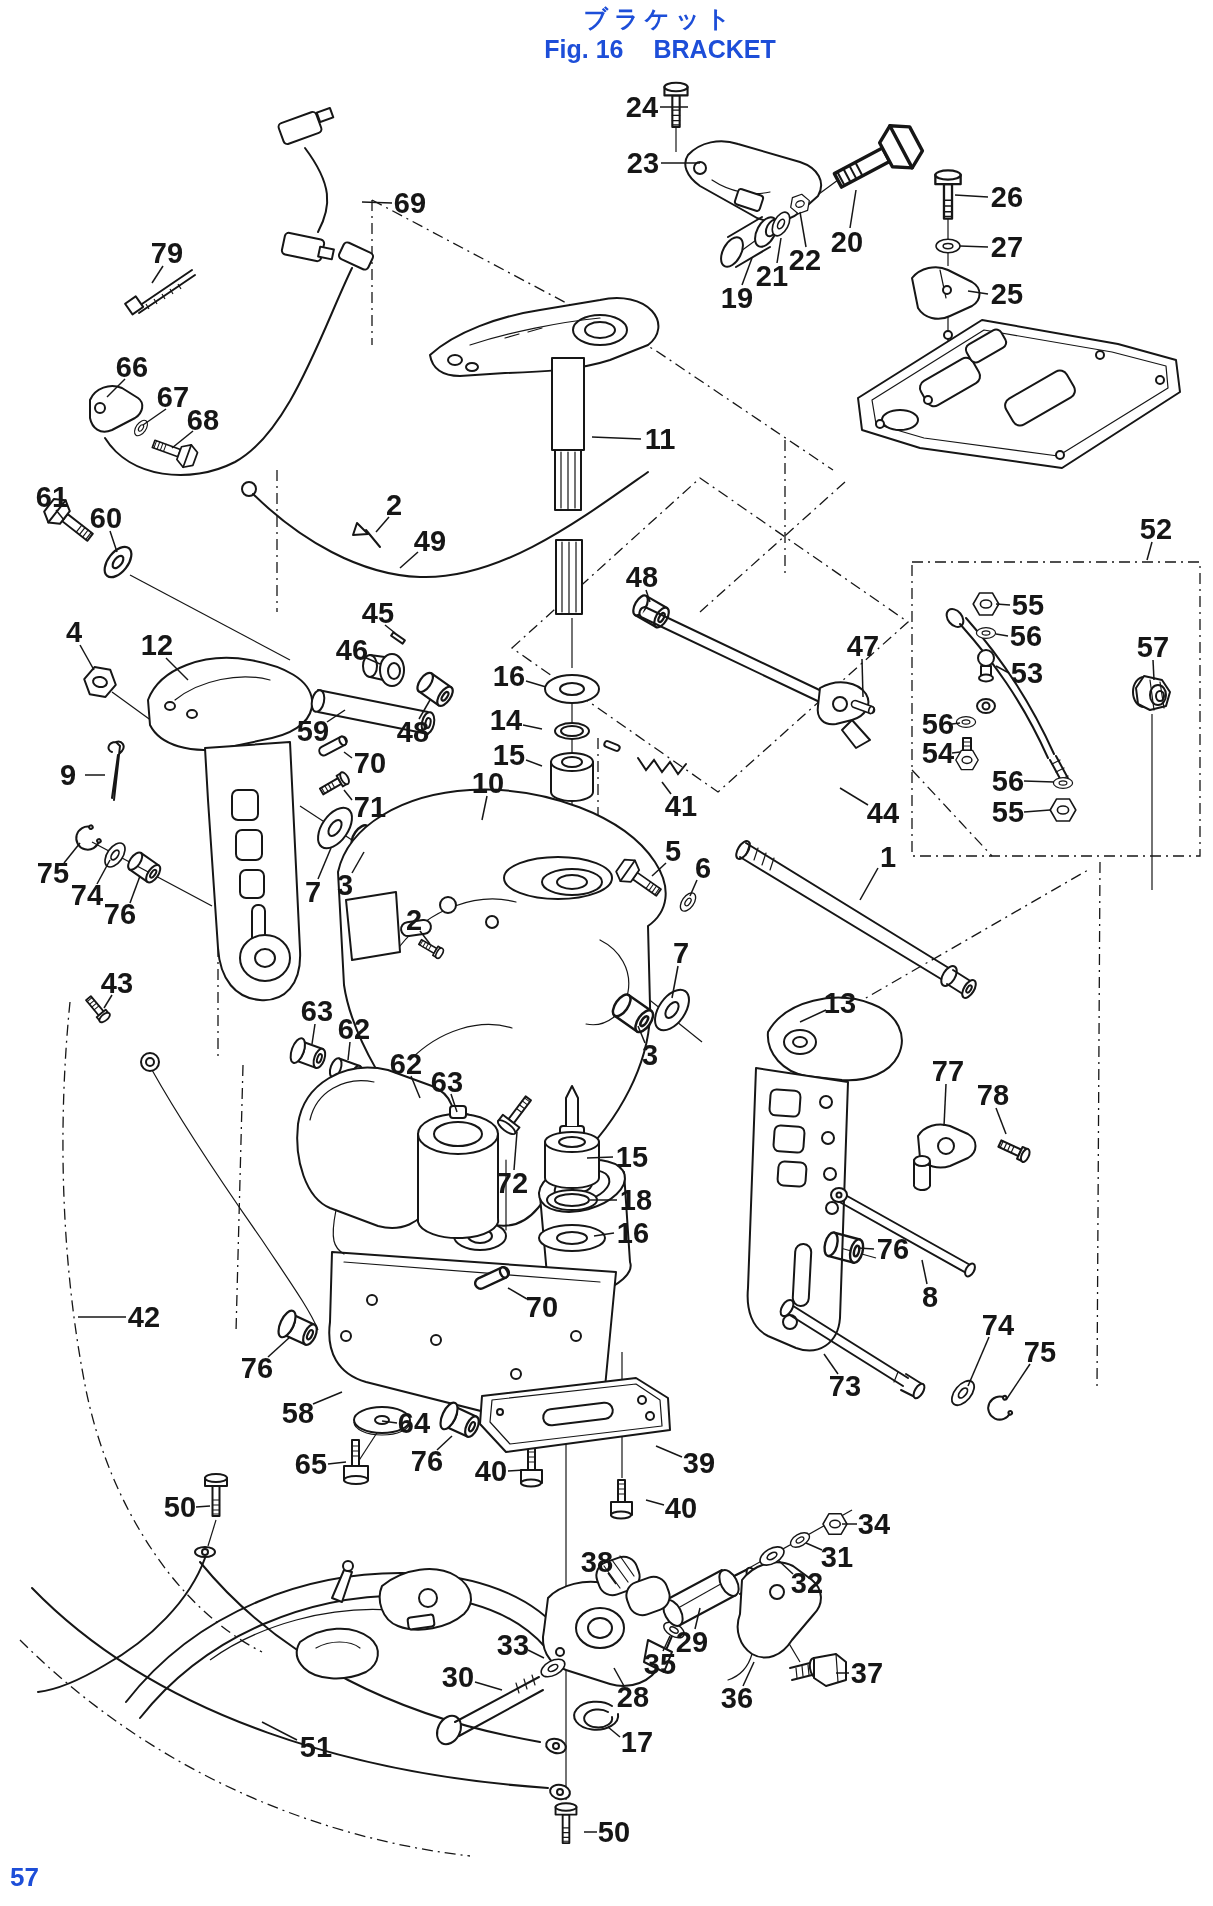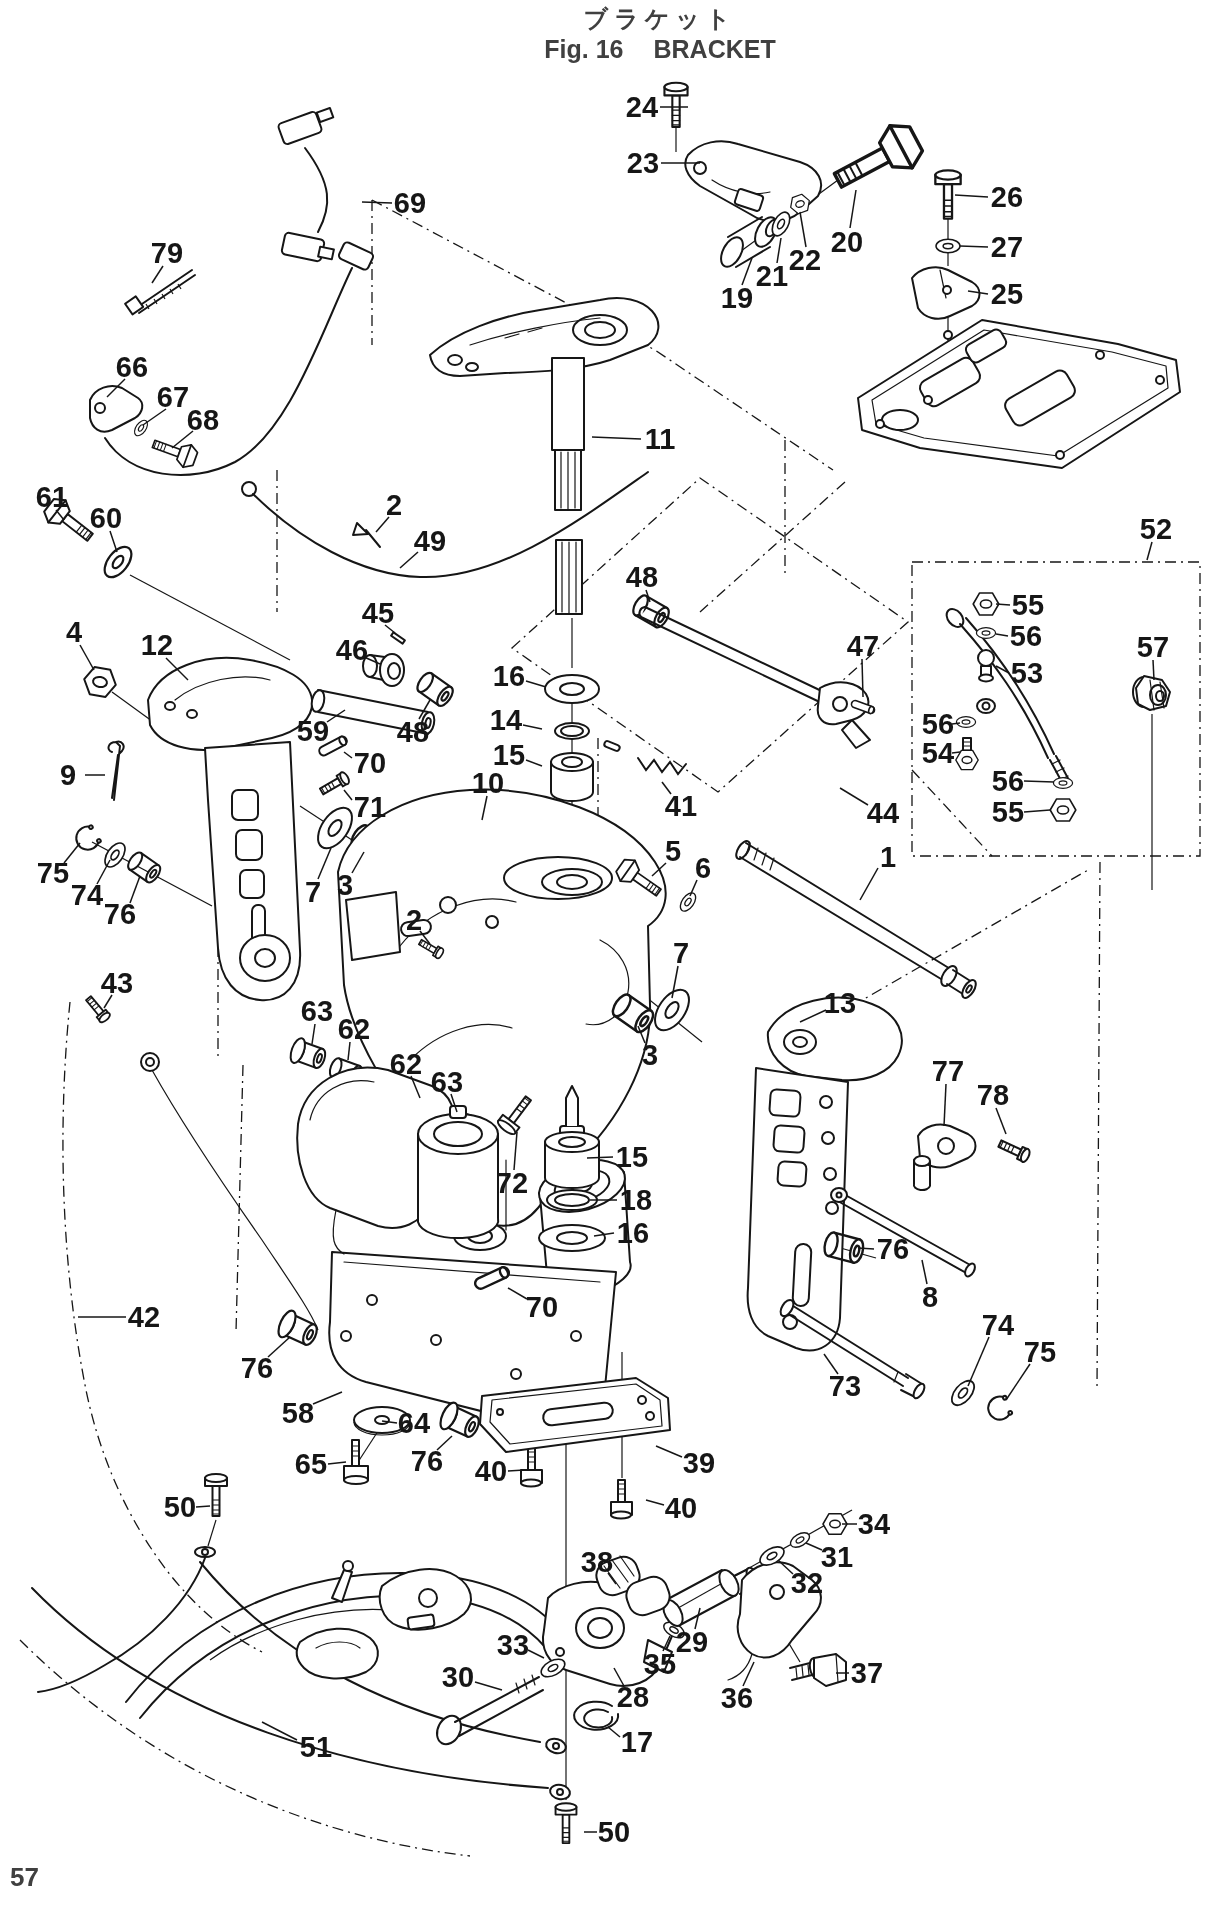--- a/index.html
+++ b/index.html
@@ -1,17 +1,17 @@
 <!DOCTYPE html>
 <html><head>
 <meta charset="utf-8">
 <style>
   html,body{margin:0;padding:0;background:#e8e8e8;}
   .screen{position:relative;width:1213px;height:1906px;background:#ffffff;overflow:hidden;
-          font-family:"Liberation Sans","DejaVu Sans",sans-serif;color:#404040;}
+          font-family:"Liberation Sans","DejaVu Sans",sans-serif;color:#1d4ed8;}
   .title-block{position:absolute;top:4px;left:380px;width:560px;text-align:center;line-height:1.25;}
   .title-jp{font-size:24px;font-weight:bold;letter-spacing:6px;}
   .title-en{font-size:25px;font-weight:bold;display:flex;justify-content:center;gap:30px;}
   .page-num{position:absolute;left:10px;top:1862px;font-size:26px;font-weight:bold;}
   svg.diagram{position:absolute;left:0;top:0;}
   .p,.p *{stroke:#161616;fill:#ffffff;stroke-width:2;stroke-linejoin:round;stroke-linecap:round;}
   .ln{stroke:#161616;fill:none;stroke-width:2;stroke-linecap:round;}
   .thin{stroke:#161616;fill:none;stroke-width:1.2;}
   .dd{stroke:#161616;fill:none;stroke-width:1.3;stroke-dasharray:11 5 2 5;}
   .leader{stroke:#161616;stroke-width:1.5;}

